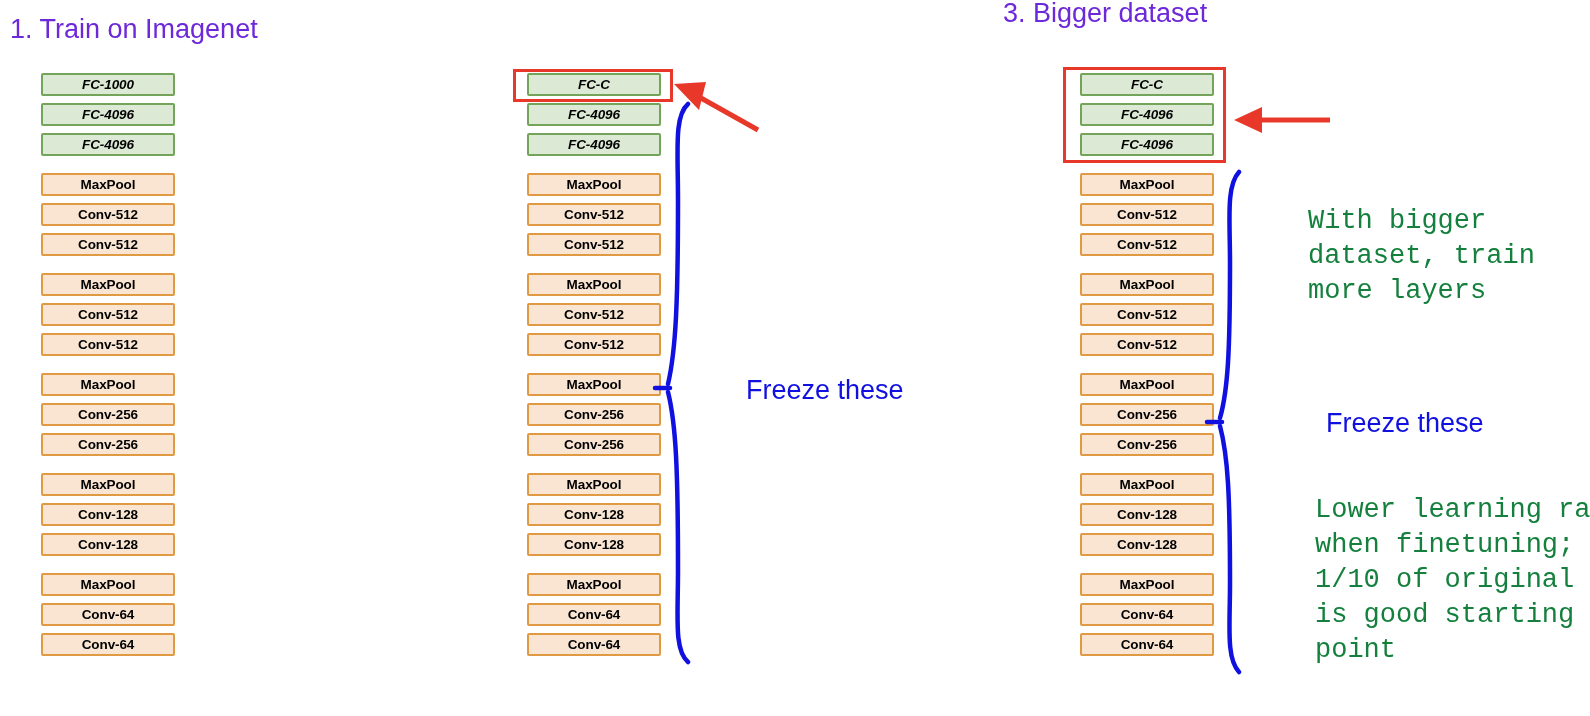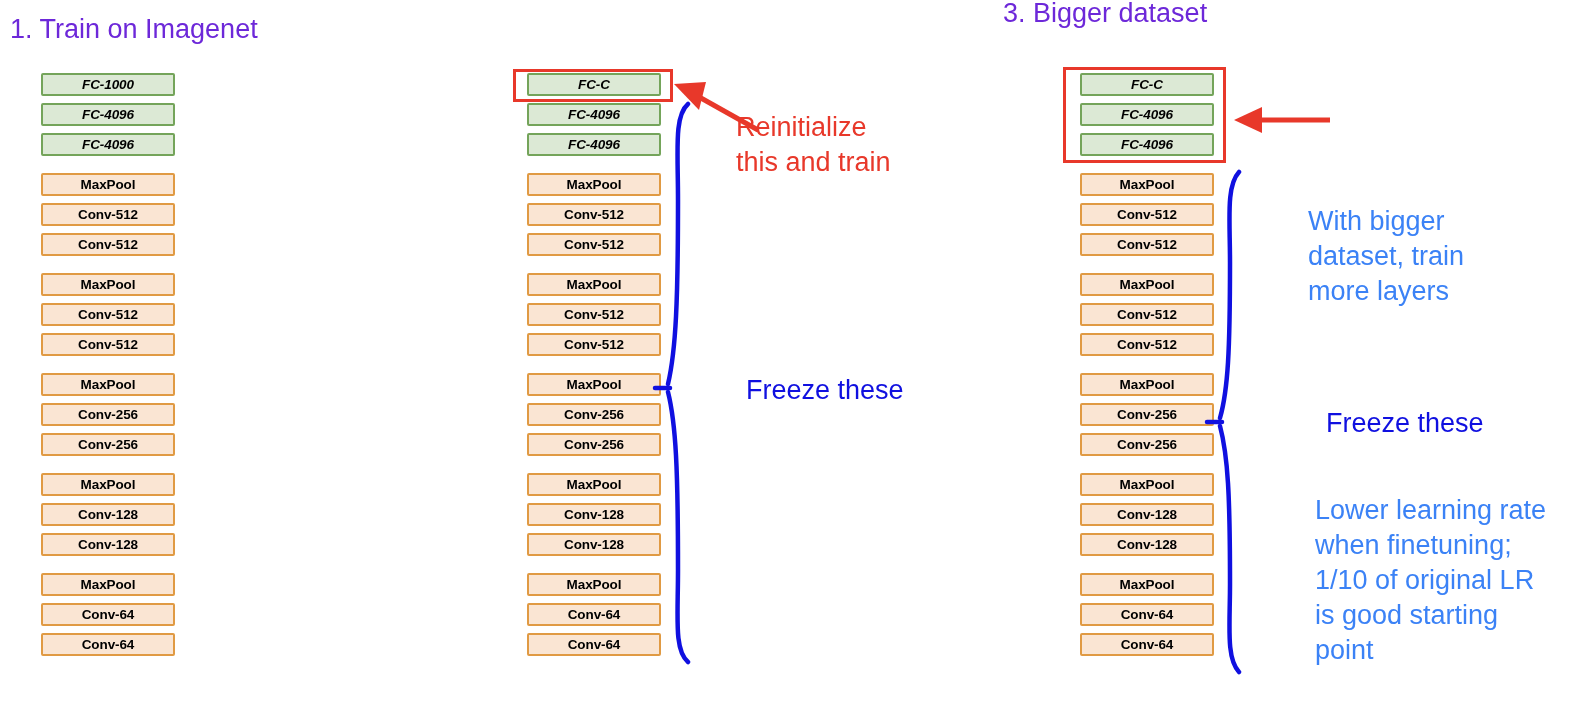--- a/index.html
+++ b/index.html
@@ -53,21 +53,21 @@
   .overlay{position:absolute;left:0;top:0;width:1590px;height:716px;
            pointer-events:none;overflow:visible;}
 
   
   .note{
     position:absolute;white-space:pre;line-height:1.30;
     font-family:"Liberation Sans",sans-serif;
   }
   .note.red{color:#e8382a;font-size:27px;}
   .note.blue{color:#1010e0;font-size:27px;}
-  .note.black{color:#3b82f6;font-size:27px;}
+  .note.black{color:#15803d;font-size:27px;font-family:Liberation Mono, monospace;}
 </style>
 </head>
 <body>
 
 <div class="stage">
 
   <div class="top-marker" style="left:1132px;top:-4px;"></div>
 
   <div class="col-title" style="left:10px;top:16px;">1. Train on Imagenet</div>
   <div class="col-title" style="left:1003px;top:0;">3. Bigger dataset</div>
@@ -167,22 +167,20 @@
       <path d="M 1239 172
                C 1226 186, 1230 220, 1230 262
                C 1230 350, 1228 390, 1220 418"></path>
       <path d="M 1239 672
                C 1226 658, 1230 626, 1230 584
                C 1230 496, 1228 456, 1220 426"></path>
       <path d="M 1207 422 L 1222 422"></path>
     </g>
   </svg>
 
-  <div class="note red" style="left:736px;top:110px;">Reinitialize
-this and train</div>
 
   <div class="note blue" style="left:746px;top:373px;">Freeze these</div>
 
 
   <div class="note black" style="left:1308px;top:204px;">With bigger
 dataset, train
 more layers</div>
 
   <div class="note blue" style="left:1326px;top:406px;">Freeze these</div>
 

